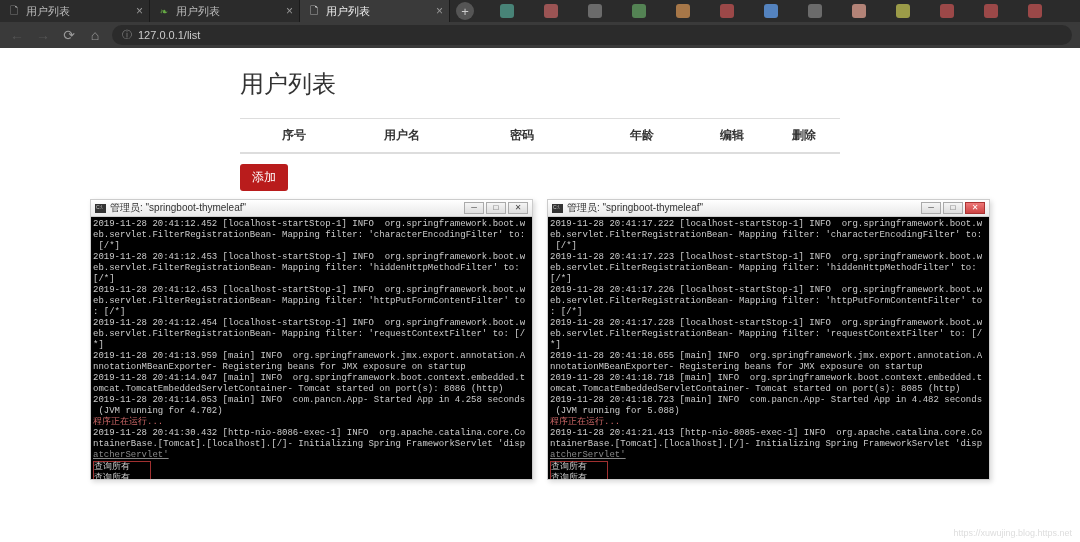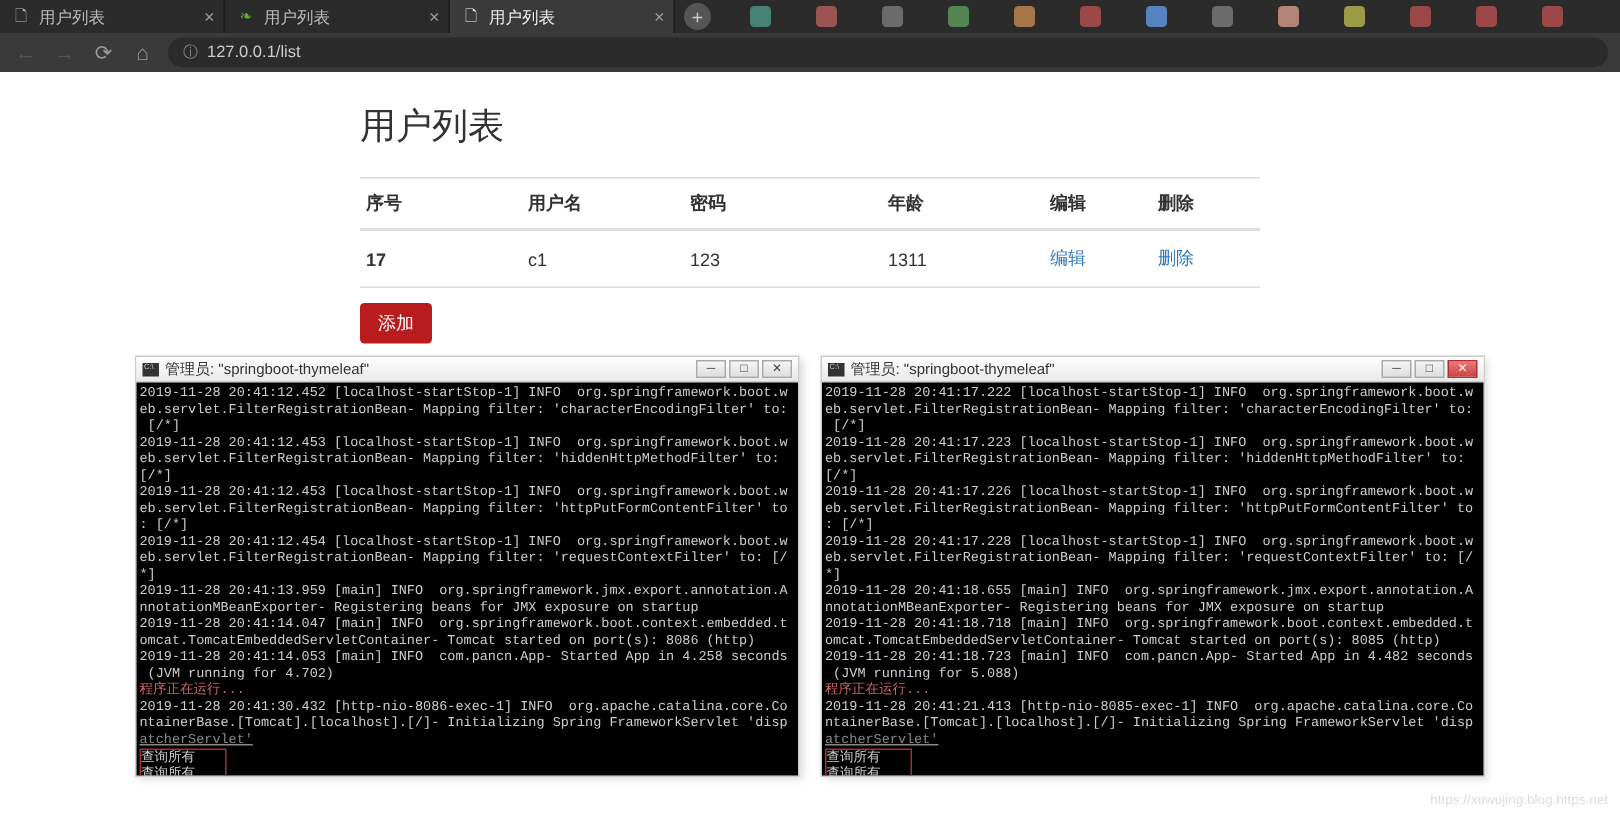--- a/index.html
+++ b/index.html
@@ -18,21 +18,21 @@
     .address-bar { background: #3a3a3a; height: 26px; display: flex; align-items: center; padding: 0 8px; gap: 8px; }
     .nav-btn { color: #999; font-size: 14px; width: 18px; text-align: center; }
     .nav-btn.disabled { color: #555; }
     .url-box { flex: 1; background: #2b2b2b; border-radius: 12px; height: 20px; display: flex; align-items: center; padding: 0 10px; font-size: 11px; color: #ccc; }
     .url-icon { color: #888; margin-right: 6px; font-size: 10px; }
     
     
     .page { padding: 20px 240px 0 240px; }
     .page-title { font-size: 24px; font-weight: 500; color: #333; margin-bottom: 18px; }
     .table { width: 100%; border-collapse: collapse; font-size: 12px; }
-    .table th { text-align: left; padding: 8px 4px; border-top: 1px solid #ddd; border-bottom: 2px solid #ddd; color: #333; font-weight: bold; }
+    .table th { text-align: center; padding: 8px 4px; border-top: 1px solid #ddd; border-bottom: 2px solid #ddd; color: #333; font-weight: bold; }
     .table td { padding: 10px 4px; border-bottom: 1px solid #ddd; color: #333; }
     .table a { color: #337ab7; text-decoration: none; }
     .add-btn { display: inline-block; background: #b91c1c; color: #fff; padding: 5px 12px; font-size: 12px; border-radius: 3px; margin-top: 10px; }
     
     
     .terminals { display: flex; gap: 14px; padding: 8px 90px 0 90px; }
     .terminal-window { flex: 1; border: 1px solid #ccc; box-shadow: 2px 2px 5px rgba(0,0,0,0.15); background: #fff; }
     .titlebar { height: 17px; background: linear-gradient(#fff, #e8e8e8); border-bottom: 1px solid #ccc; display: flex; align-items: center; padding: 0 4px; font-size: 10px; }
     .titlebar-icon { width: 11px; height: 9px; background: #333; margin-right: 4px; position: relative; }
     .titlebar-icon::after { content: 'C:\\'; color: #ccc; font-size: 5px; position: absolute; top: 0; left: 1px; }
@@ -101,28 +101,20 @@
       <tr>
         <th style="width:18%">序号</th>
         <th style="width:18%">用户名</th>
         <th style="width:22%">密码</th>
         <th style="width:18%">年龄</th>
         <th style="width:12%">编辑</th>
         <th style="width:12%">删除</th>
       </tr>
     </thead>
     <tbody id="table-body">
-        <tr>
-          <td><b>17</b></td>
-          <td>c1</td>
-          <td>123</td>
-          <td>1311</td>
-          <td><a>编辑</a></td>
-          <td><a>删除</a></td>
-        </tr>
       </tbody>
   </table>
   <a class="add-btn">添加</a>
 </div>
 
 <div class="terminals" id="terminals">
     <div class="terminal-window">
       <div class="titlebar">
         <span class="titlebar-icon"></span>
         <span class="titlebar-title">管理员: "springboot-thymeleaf"</span>

